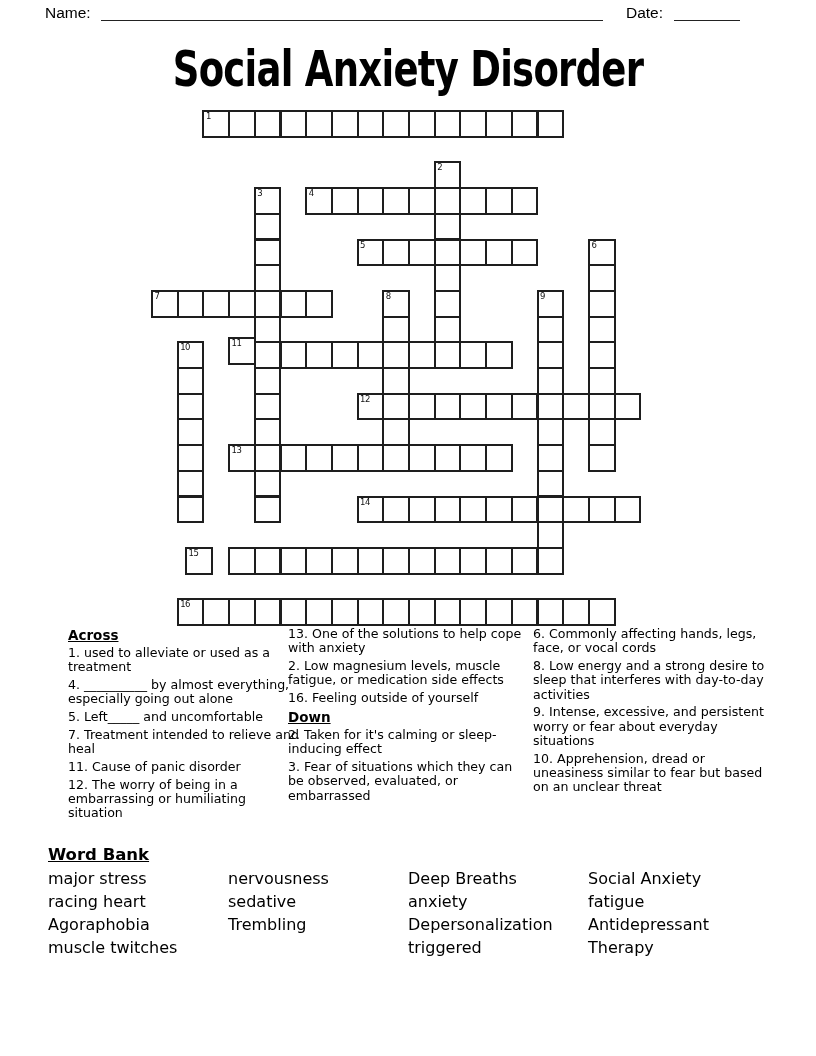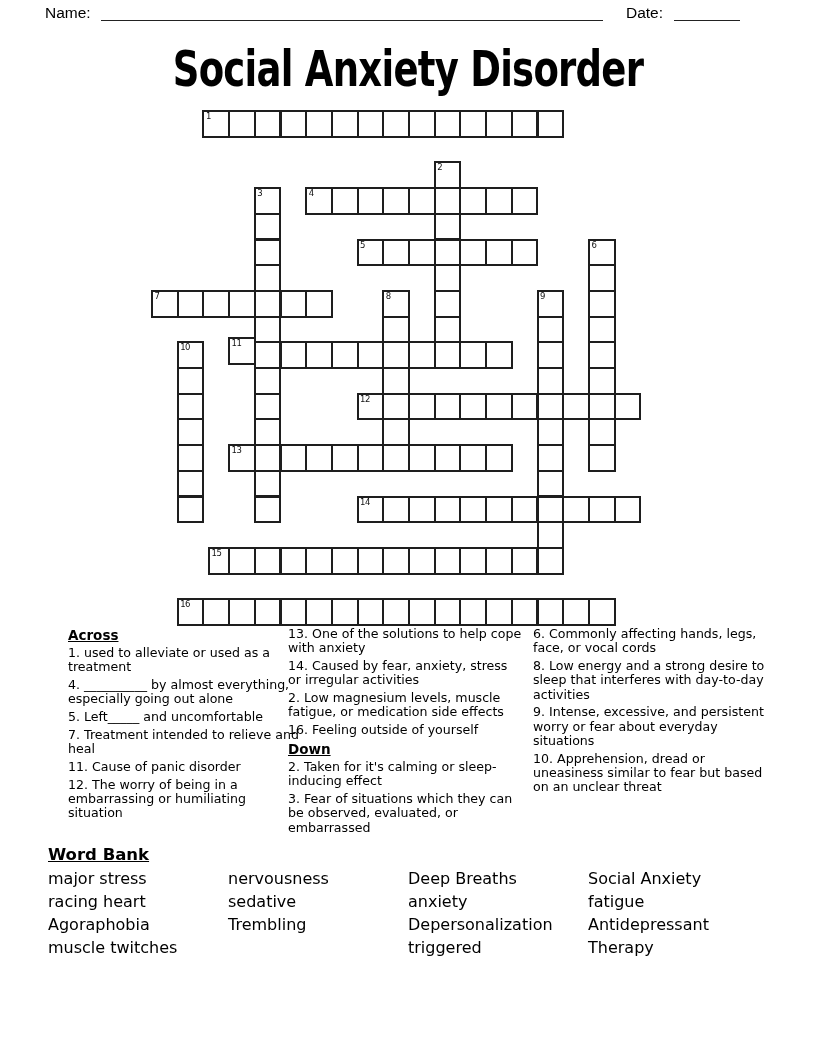--- a/index.html
+++ b/index.html
@@ -225,21 +225,21 @@
     <div class="cell" style="left: 231.3px; top: 385.5px;"></div>
     <div class="cell" style="left: 257px; top: 385.5px;"></div>
     <div class="cell" style="left: 282.7px; top: 385.5px;"></div>
     <div class="cell" style="left: 308.4px; top: 385.5px;"></div>
     <div class="cell" style="left: 334.1px; top: 385.5px;"></div>
     <div class="cell" style="left: 359.8px; top: 385.5px;"></div>
     <div class="cell" style="left: 385.5px; top: 385.5px;"></div>
     <div class="cell" style="left: 411.2px; top: 385.5px;"></div>
     <div class="cell" style="left: 436.9px; top: 385.5px;"></div>
     <div class="cell" style="left: 462.6px; top: 385.5px;"></div>
-    <div class="cell" style="left: 57px; top: 436.9px; padding-left: 19px;">
+    <div class="cell" style="left: 34px; top: 436.9px; padding-left: 19px;">
       <span class="cellnum">15</span>
     </div>
     <div class="cell" style="left: 77.1px; top: 436.9px;"></div>
     <div class="cell" style="left: 102.8px; top: 436.9px;"></div>
     <div class="cell" style="left: 128.5px; top: 436.9px;"></div>
     <div class="cell" style="left: 154.2px; top: 436.9px;"></div>
     <div class="cell" style="left: 179.9px; top: 436.9px;"></div>
     <div class="cell" style="left: 205.6px; top: 436.9px;"></div>
     <div class="cell" style="left: 231.3px; top: 436.9px;"></div>
     <div class="cell" style="left: 257px; top: 436.9px;"></div>
@@ -274,21 +274,20 @@
       <div class="clue-head">Across</div>
       <div class="clue"><span class="num">1.</span> used to alleviate or used as a treatment</div>
       <div class="clue"><span class="num">4.</span> __________ by almost everything, especially going out alone</div>
       <div class="clue"><span class="num">5.</span> Left_____ and uncomfortable</div>
       <div class="clue"><span class="num">7.</span> Treatment intended to relieve and heal</div>
       <div class="clue"><span class="num">11.</span> Cause of panic disorder</div>
       <div class="clue"><span class="num">12.</span> The worry of being in a embarrassing or humiliating situation</div>
     </div>
   <div id="clue-col-2" class="clue-col">
       <div class="clue"><span class="num">13.</span> One of the solutions to help cope with anxiety</div>
-      <div class="clue"><span class="num">14.</span> Caused by fear, anxiety, stress or irregular activities</div>
       <div class="clue"><span class="num">2.</span> Low magnesium levels, muscle fatigue, or medication side effects</div>
       <div class="clue"><span class="num">16.</span> Feeling outside of yourself</div>
       <div class="clue-head">Down</div>
       <div class="clue"><span class="num">2.</span> Taken for it's calming or sleep-inducing effect</div>
       <div class="clue"><span class="num">3.</span> Fear of situations which they can be observed, evaluated, or embarrassed</div>
     </div>
   <div id="clue-col-3" class="clue-col">
       <div class="clue"><span class="num">6.</span> Commonly affecting hands, legs, face, or vocal cords</div>
       <div class="clue"><span class="num">8.</span> Low energy and a strong desire to sleep that interferes with day-to-day activities</div>
       <div class="clue"><span class="num">9.</span> Intense, excessive, and persistent worry or fear about everyday situations</div>

